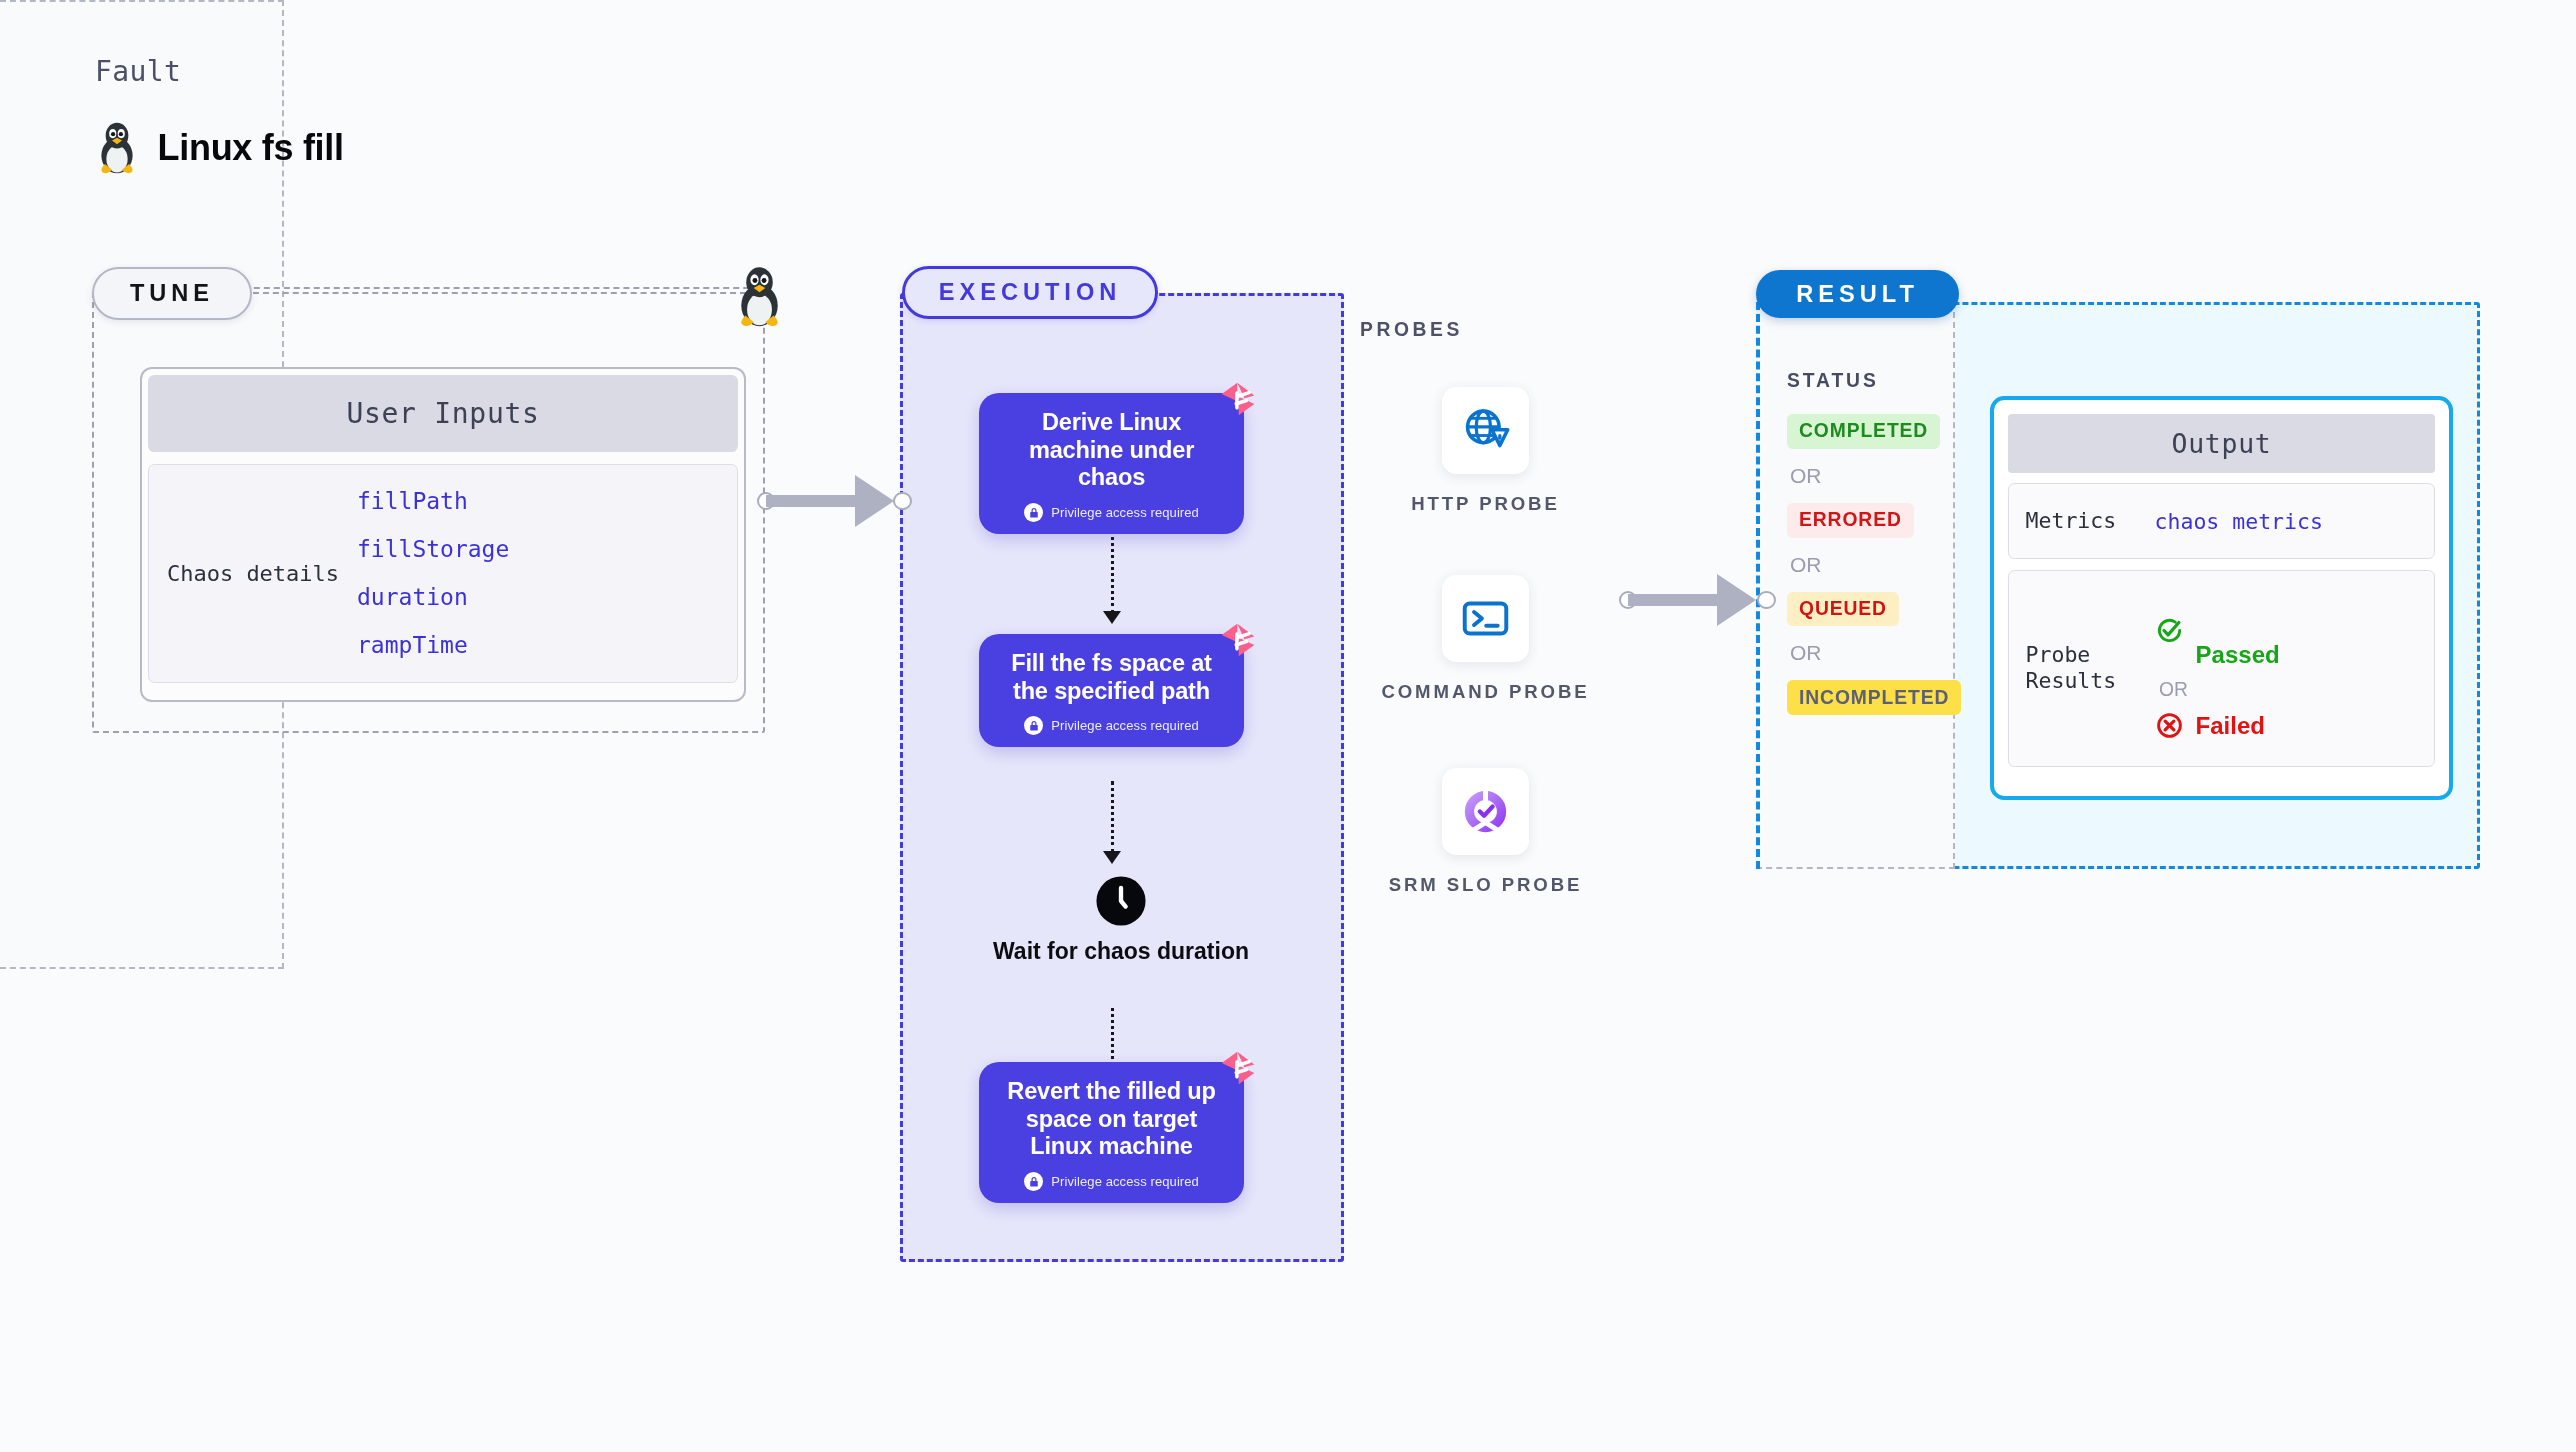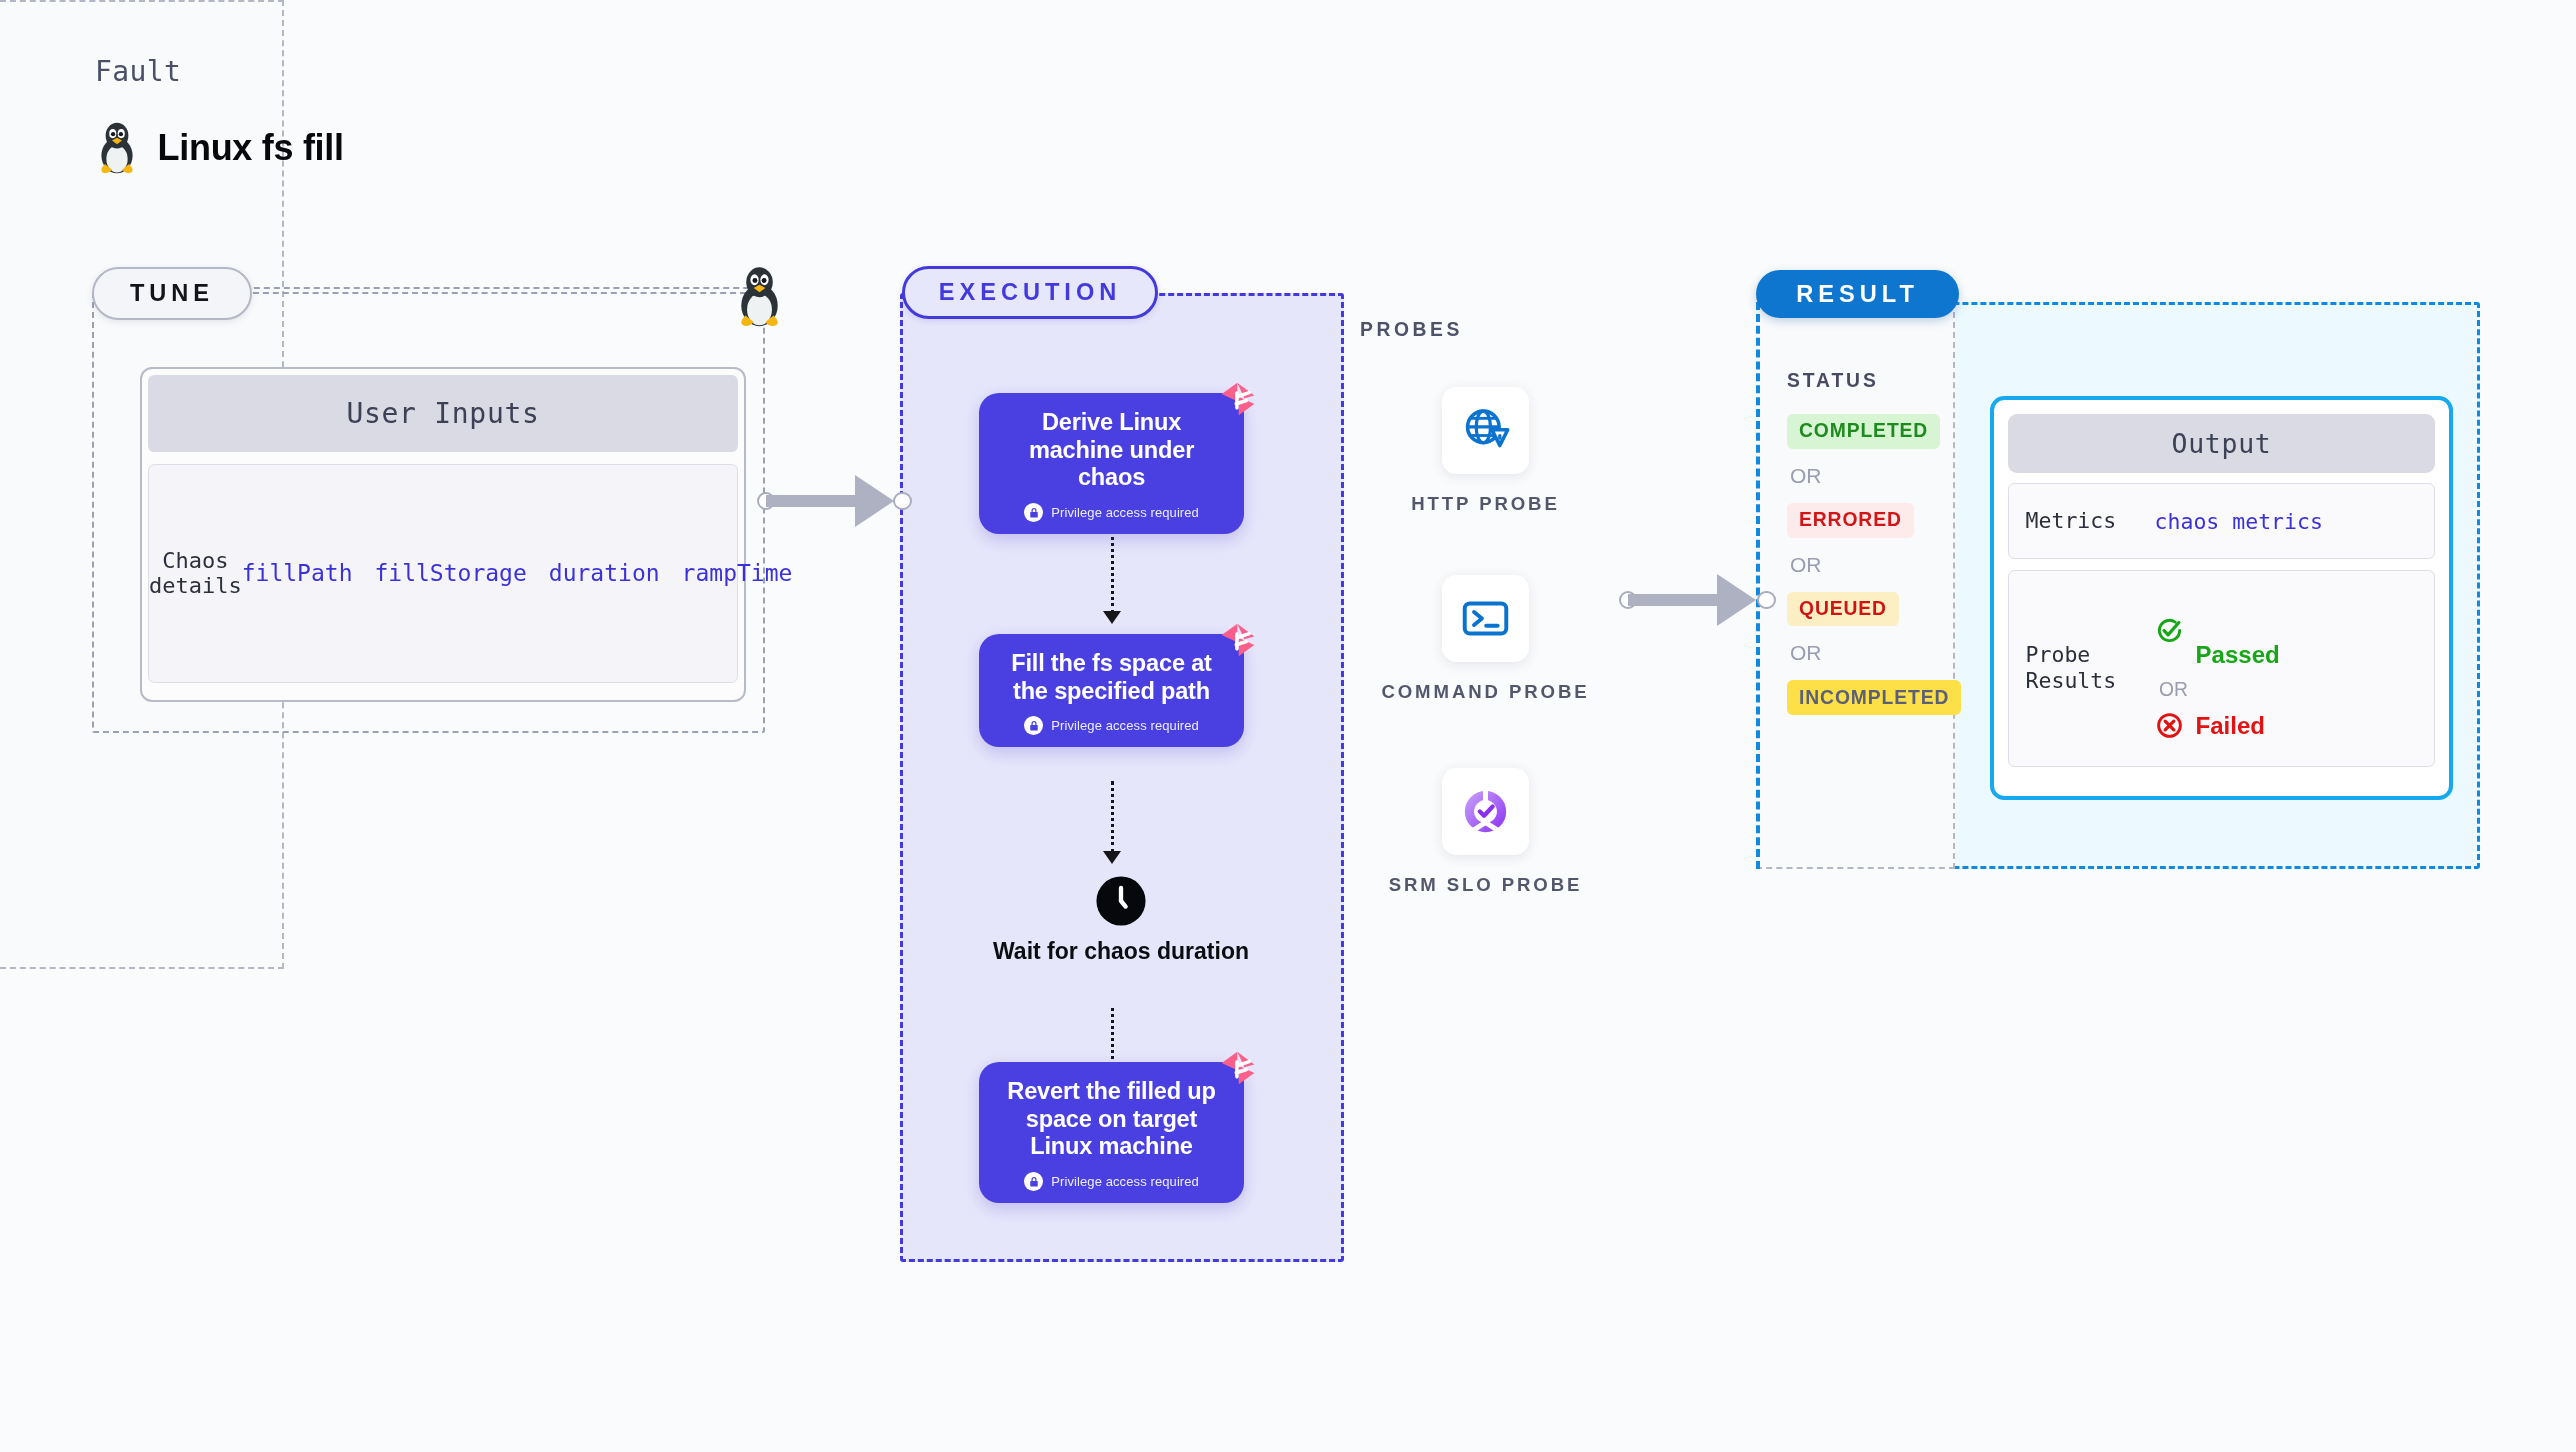--- a/index.html
+++ b/index.html
@@ -50,21 +50,21 @@
   #chaos-details-box{
     margin-top:11.5px;height:calc(100% - 100px);box-sizing:border-box;
     border:1.4px solid #dcdee7;border-radius:6.4px;background:#f5f5f9;
     display:flex;align-items:center;
   }
   #chaos-details-label{
     width:208px;text-align:center;
     font-family:"DejaVu Sans Mono","Liberation Mono",monospace;
     font-size:22px;color:#2c2f3c;
   }
-  #chaos-params{display:flex;flex-direction:row;gap:22px;}
+  #chaos-params{display:flex;flex-direction:column;gap:22px;}
   .chaos-param{
     font-family:"DejaVu Sans Mono","Liberation Mono",monospace;
     font-size:23px;color:#3b31d8;
   }
 
   
   .connector{position:absolute;z-index:8;}
   .conn-circle{
     position:absolute;width:18.6px;height:18.6px;border-radius:50%;
     background:#fff;border:2.9px solid #a9acbd;box-sizing:border-box;top:-9.3px;
@@ -167,21 +167,21 @@
     font-size:19.3px;font-weight:bold;letter-spacing:0.9px;
   }
   .status-or{font-size:21px;color:#9a9daf;margin:15px 0 15px 2.9px;}
 
   
   #output-card{
     position:absolute;left:1990px;top:396px;width:463px;height:404px;box-sizing:border-box;
     border:4.3px solid #17a9ee;border-radius:14.3px;background:#fff;padding:13.6px;z-index:5;
   }
   #output-header{
-    height:59px;border-radius:9px;background:#d9dae4;
+    height:59px;border-radius:4px;background:#d9dae4;
     display:flex;align-items:center;justify-content:center;
     font-family:"DejaVu Sans Mono","Liberation Mono",monospace;
     font-size:26.5px;color:#3d4155;letter-spacing:0.7px;
   }
   #metrics-row{
     margin-top:10.7px;height:76px;box-sizing:border-box;
     border:1.4px solid #dcdee7;border-radius:6.4px;background:#fafafd;
     display:flex;align-items:center;
   }
   .out-key{

